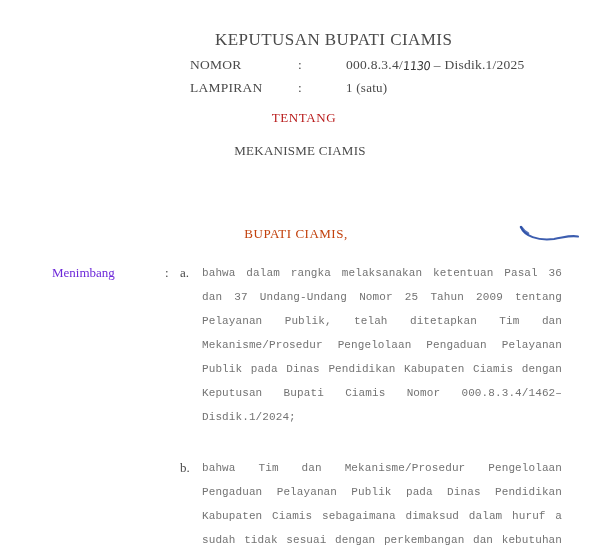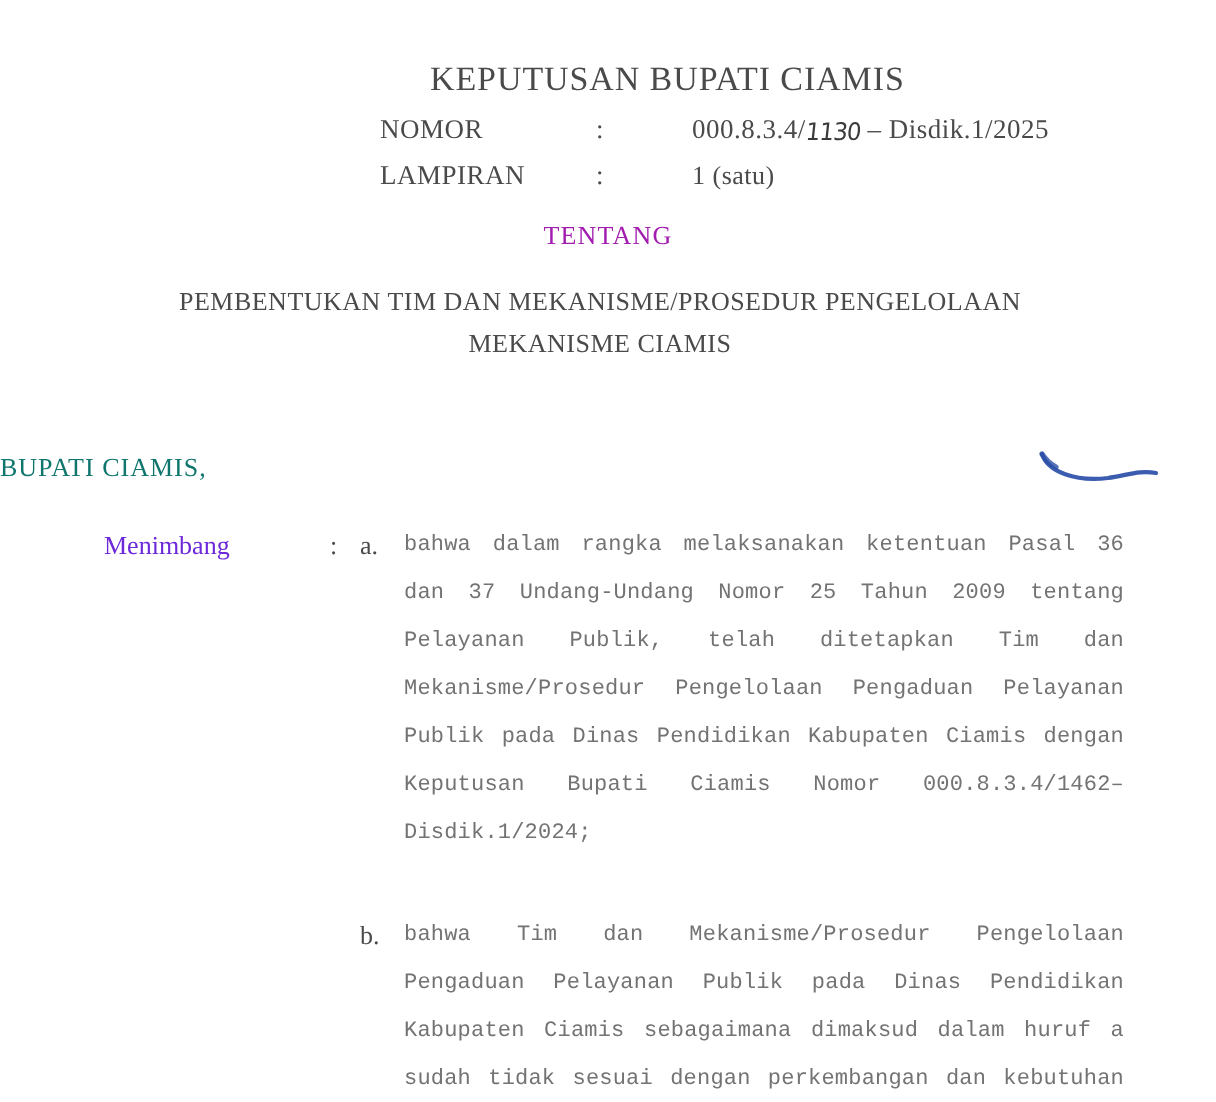--- a/index.html
+++ b/index.html
@@ -58,43 +58,44 @@
 
   
   .tentang {
     position: absolute;
     left: 0;
     top: 110px;
     width: 608px;
     text-align: center;
     font-size: 13px;
     letter-spacing: 0.6px;
-    color: #a21caf;
+    color: #b91c1c;
   }
   .subject {
     position: absolute;
     left: 74px;
     top: 140px;
     width: 452px;
     text-align: center;
     font-size: 13px;
     letter-spacing: 0.25px;
     line-height: 21px;
     color: #4a4a4a;
   }
 
   
   .bupati-line {
     position: absolute;
     left: 0;
     top: 226px;
     width: 592px;
+    text-align: center;
     font-size: 13px;
     letter-spacing: 0.5px;
-    color: #0f766e;
+    color: #c2410c;
   }
 
   
   .pen-mark {
     position: absolute;
     left: 516px;
     top: 218px;
     width: 72px;
     height: 30px;
     pointer-events: none;
@@ -172,21 +173,20 @@
     <div class="hdr-row">
       <span class="hdr-label">LAMPIRAN</span>
       <span class="hdr-colon">:</span>
       <span class="hdr-value small">1 (satu)</span>
     </div>
   </div>
 
   <div class="tentang">TENTANG</div>
 
   <div class="subject">
-    <div>PEMBENTUKAN TIM DAN MEKANISME/PROSEDUR PENGELOLAAN</div>
     <div>MEKANISME CIAMIS</div>
   </div>
 
   <div class="bupati-line">BUPATI CIAMIS,</div>
 
   <svg class="pen-mark" viewBox="0 0 72 30">
     <path d="M5 9 C 8 18, 22 23, 38 21 C 48 19.5, 54 17, 62 18.5" fill="none" stroke="#2b4fa8" stroke-width="2.1" stroke-linecap="round" stroke-linejoin="round" opacity="0.92"></path>
     <path d="M5 9 C 7 12, 9 14, 12 15.5" fill="none" stroke="#2b4fa8" stroke-width="2.6" stroke-linecap="round" opacity="0.8"></path>
   </svg>
 

